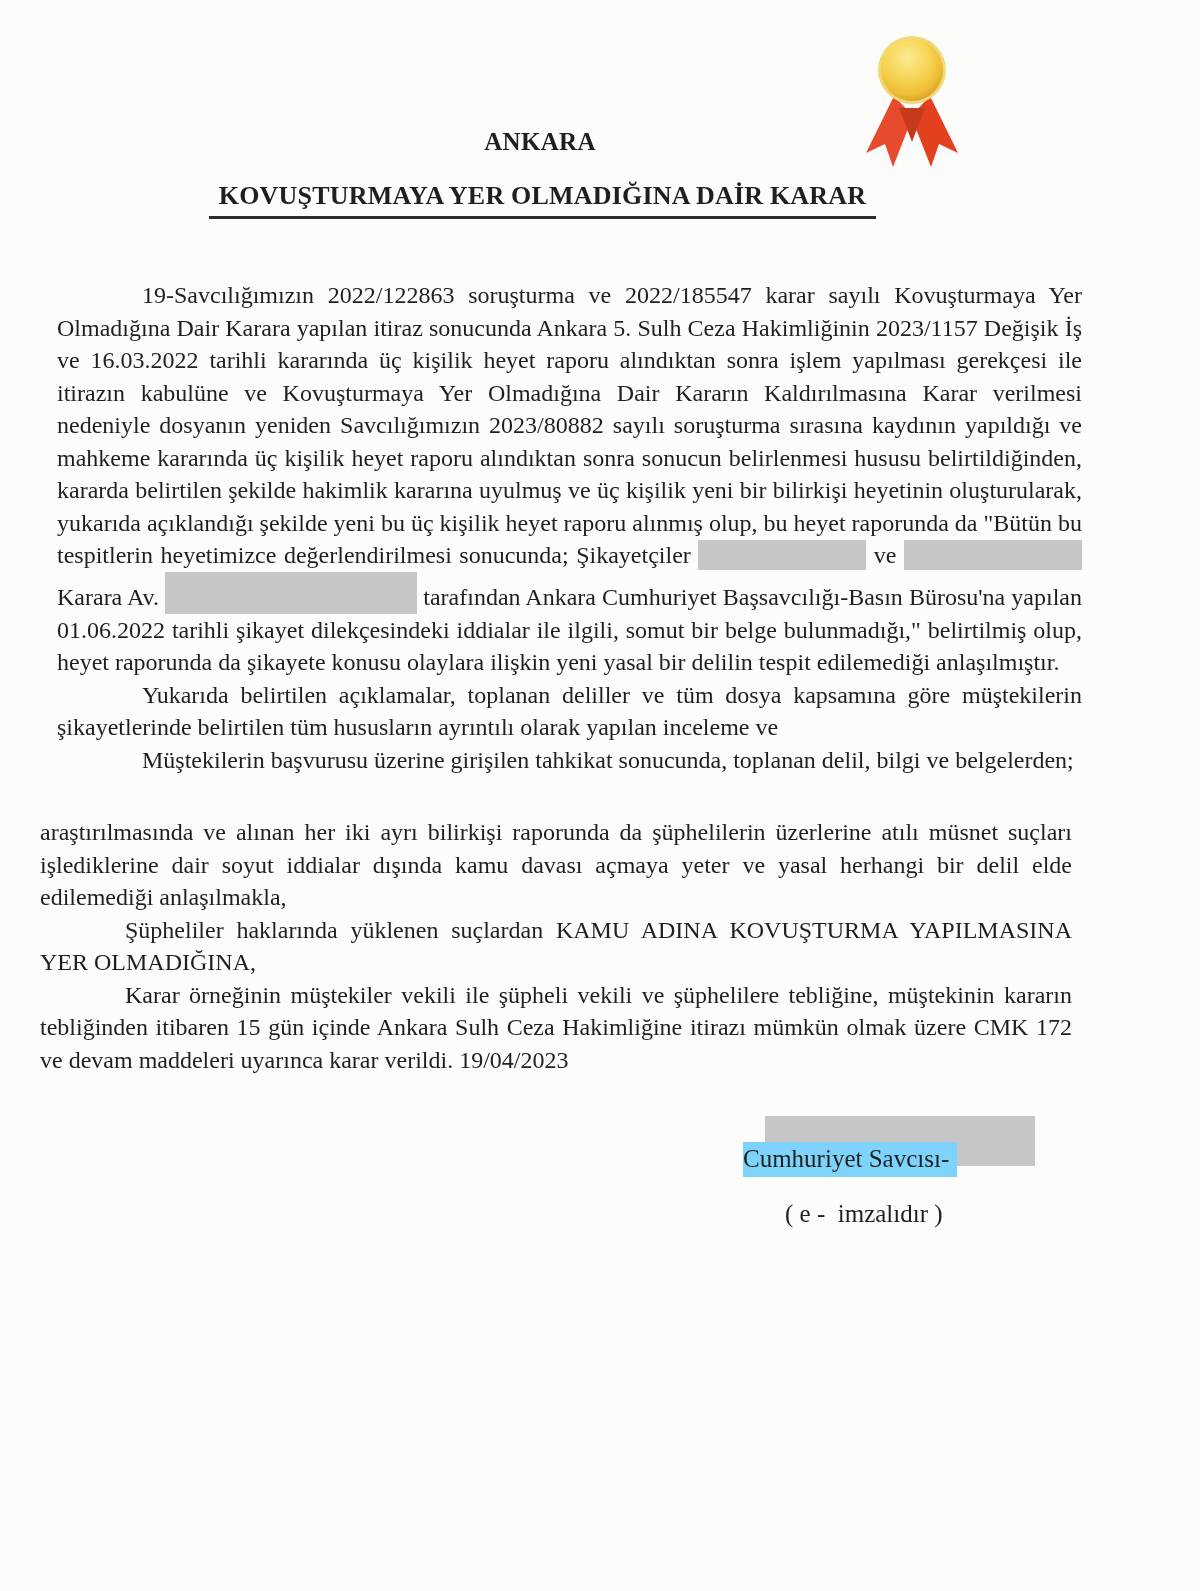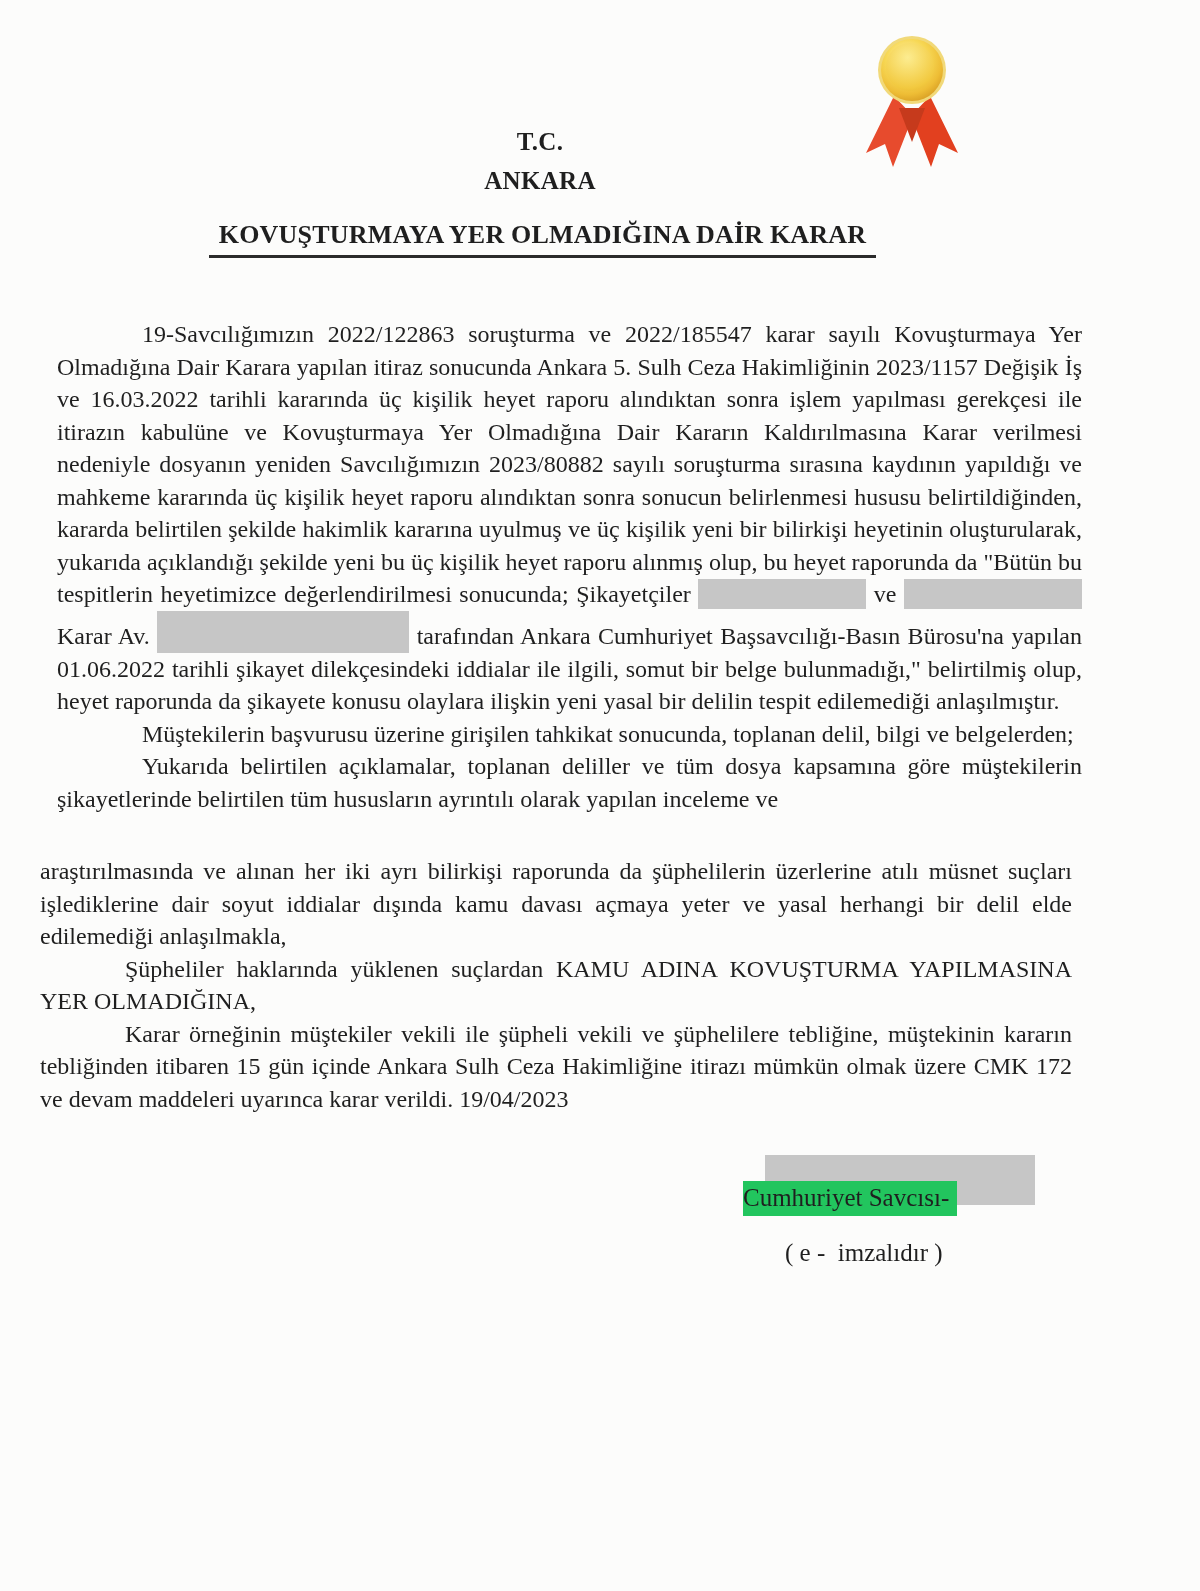--- a/index.html
+++ b/index.html
@@ -61,21 +61,21 @@
   
   .sig-area{position:relative;height:113px;margin-top:40px;}
   .sig-redact{
     position:absolute;left:708px;top:0;
     width:270px;height:50px;
     background:#c6c6c6;
   }
   .sig-role{
     position:absolute;left:686px;top:26px;
     font-size:25px;line-height:33px;
-    background:#22c55e;
+    background:#7dd3fc;
     padding:0 8px 2px 0;
   }
   .sig-esign{
     position:absolute;left:728px;top:81px;
     font-size:25px;line-height:33px;
     white-space:pre;
   }
   
   .seal{position:absolute;left:852px;top:18px;width:120px;height:150px;}
 </style>
@@ -102,42 +102,41 @@
     <polygon points="42,78 14,135 33,126 41,149 61,98" fill="#e74b2d"></polygon>
     <polygon points="78,78 106,135 87,126 79,149 59,98" fill="#e2401f"></polygon>
     <polygon points="47,90 60,124 73,90" fill="#c63a1c"></polygon>
 
     <circle cx="60" cy="52" r="34" fill="#f1d979"></circle>
     <circle cx="60" cy="52" r="31" fill="url(#goldG)"></circle>
     <circle cx="58" cy="49" r="24" fill="url(#goldInner)" opacity="0.95"></circle>
   </svg>
 
   <div class="header">
-    <div>T.C.</div>
     <div>ANKARA</div>
   </div>
 
 
   <div class="title-wrap">
     <span class="doc-title">KOVUŞTURMAYA YER OLMADIĞINA DAİR KARAR</span>
   </div>
 
   <div class="body-text">
 
     <p class="indent"><span>19-Savcılığımızın 2022/122863 soruşturma ve 2022/185547 karar sayılı Kovuşturmaya Yer Olmadığına Dair Karara yapılan itiraz sonucunda Ankara 5. Sulh Ceza Hakimliğinin 2023/1157 Değişik İş ve 16.03.2022 tarihli kararında üç kişilik heyet raporu alındıktan sonra işlem yapılması gerekçesi ile itirazın kabulüne ve Kovuşturmaya Yer Olmadığına Dair Kararın Kaldırılmasına Karar verilmesi nedeniyle dosyanın yeniden Savcılığımızın 2023/80882 sayılı soruşturma sırasına kaydının yapıldığı ve mahkeme kararında üç kişilik heyet raporu alındıktan sonra sonucun belirlenmesi hususu belirtildiğinden, kararda belirtilen şekilde hakimlik kararına uyulmuş ve üç kişilik yeni bir bilirkişi heyetinin oluşturularak, yukarıda açıklandığı şekilde yeni bu üç kişilik heyet raporu alınmış olup, bu heyet raporunda da "Bütün bu tespitlerin heyetimizce değerlendirilmesi sonucunda; Şikayetçiler</span>
       <span class="redact r1"></span>
       <span>ve</span>
       <span class="redact r2"></span>
-      <span>Karar Av.</span>
+      <span>Karara Av.</span>
       <span class="redact r3"></span>
       <span>tarafından Ankara Cumhuriyet Başsavcılığı-Basın Bürosu'na yapılan 01.06.2022 tarihli şikayet dilekçesindeki iddialar ile ilgili, somut bir belge bulunmadığı," belirtilmiş olup, heyet raporunda da şikayete konusu olaylara ilişkin yeni yasal bir delilin tespit edilemediği anlaşılmıştır.</span></p>
 
+    <p class="indent">Yukarıda belirtilen açıklamalar, toplanan deliller ve tüm dosya kapsamına göre müştekilerin şikayetlerinde belirtilen tüm hususların ayrıntılı olarak yapılan inceleme ve</p>
+
     <p class="indent">Müştekilerin başvurusu üzerine girişilen tahkikat sonucunda, toplanan delil, bilgi ve belgelerden;</p>
-
-    <p class="indent">Yukarıda belirtilen açıklamalar, toplanan deliller ve tüm dosya kapsamına göre müştekilerin şikayetlerinde belirtilen tüm hususların ayrıntılı olarak yapılan inceleme ve</p>
 
     <div class="page2">
       <p>araştırılmasında ve alınan her iki ayrı bilirkişi raporunda da şüphelilerin üzerlerine atılı müsnet suçları işlediklerine dair soyut iddialar dışında kamu davası açmaya yeter ve yasal herhangi bir delil elde edilemediği anlaşılmakla,</p>
       <p class="indent">Şüpheliler haklarında yüklenen suçlardan KAMU ADINA KOVUŞTURMA YAPILMASINA YER OLMADIĞINA,</p>
       <p class="indent">Karar örneğinin müştekiler vekili ile şüpheli vekili ve şüphelilere tebliğine, müştekinin kararın tebliğinden itibaren 15 gün içinde Ankara Sulh Ceza Hakimliğine itirazı mümkün olmak üzere CMK 172 ve devam maddeleri uyarınca karar verildi. 19/04/2023</p>
     </div>
 
     <div class="sig-area">
       <div class="sig-redact"></div>
       <div class="sig-role">Cumhuriyet Savcısı-</div>

